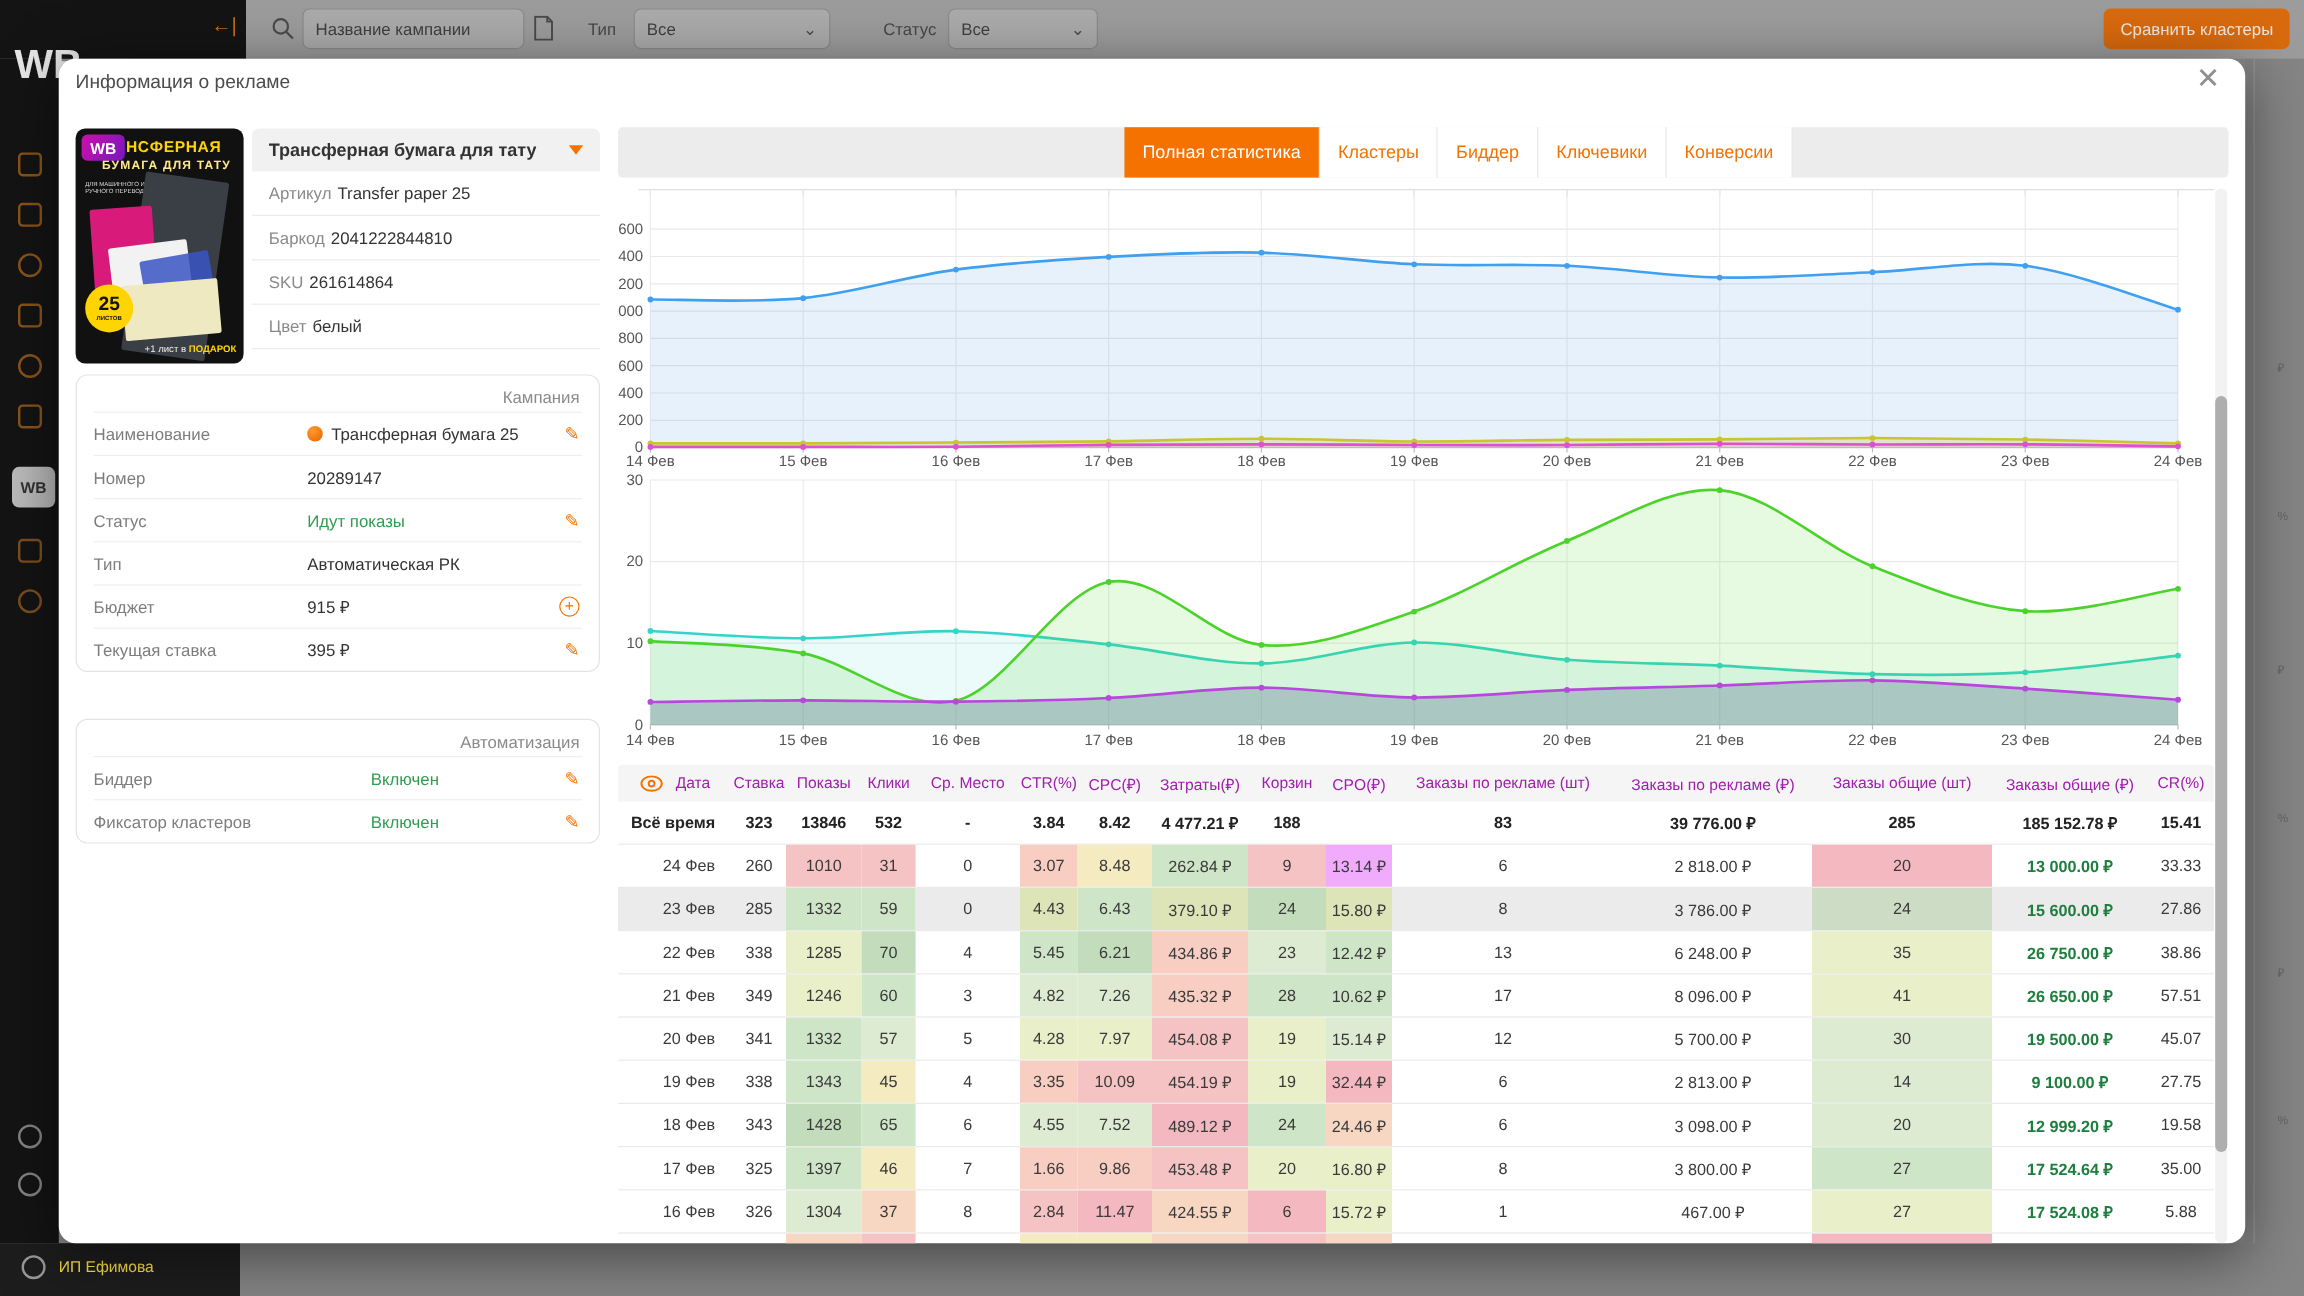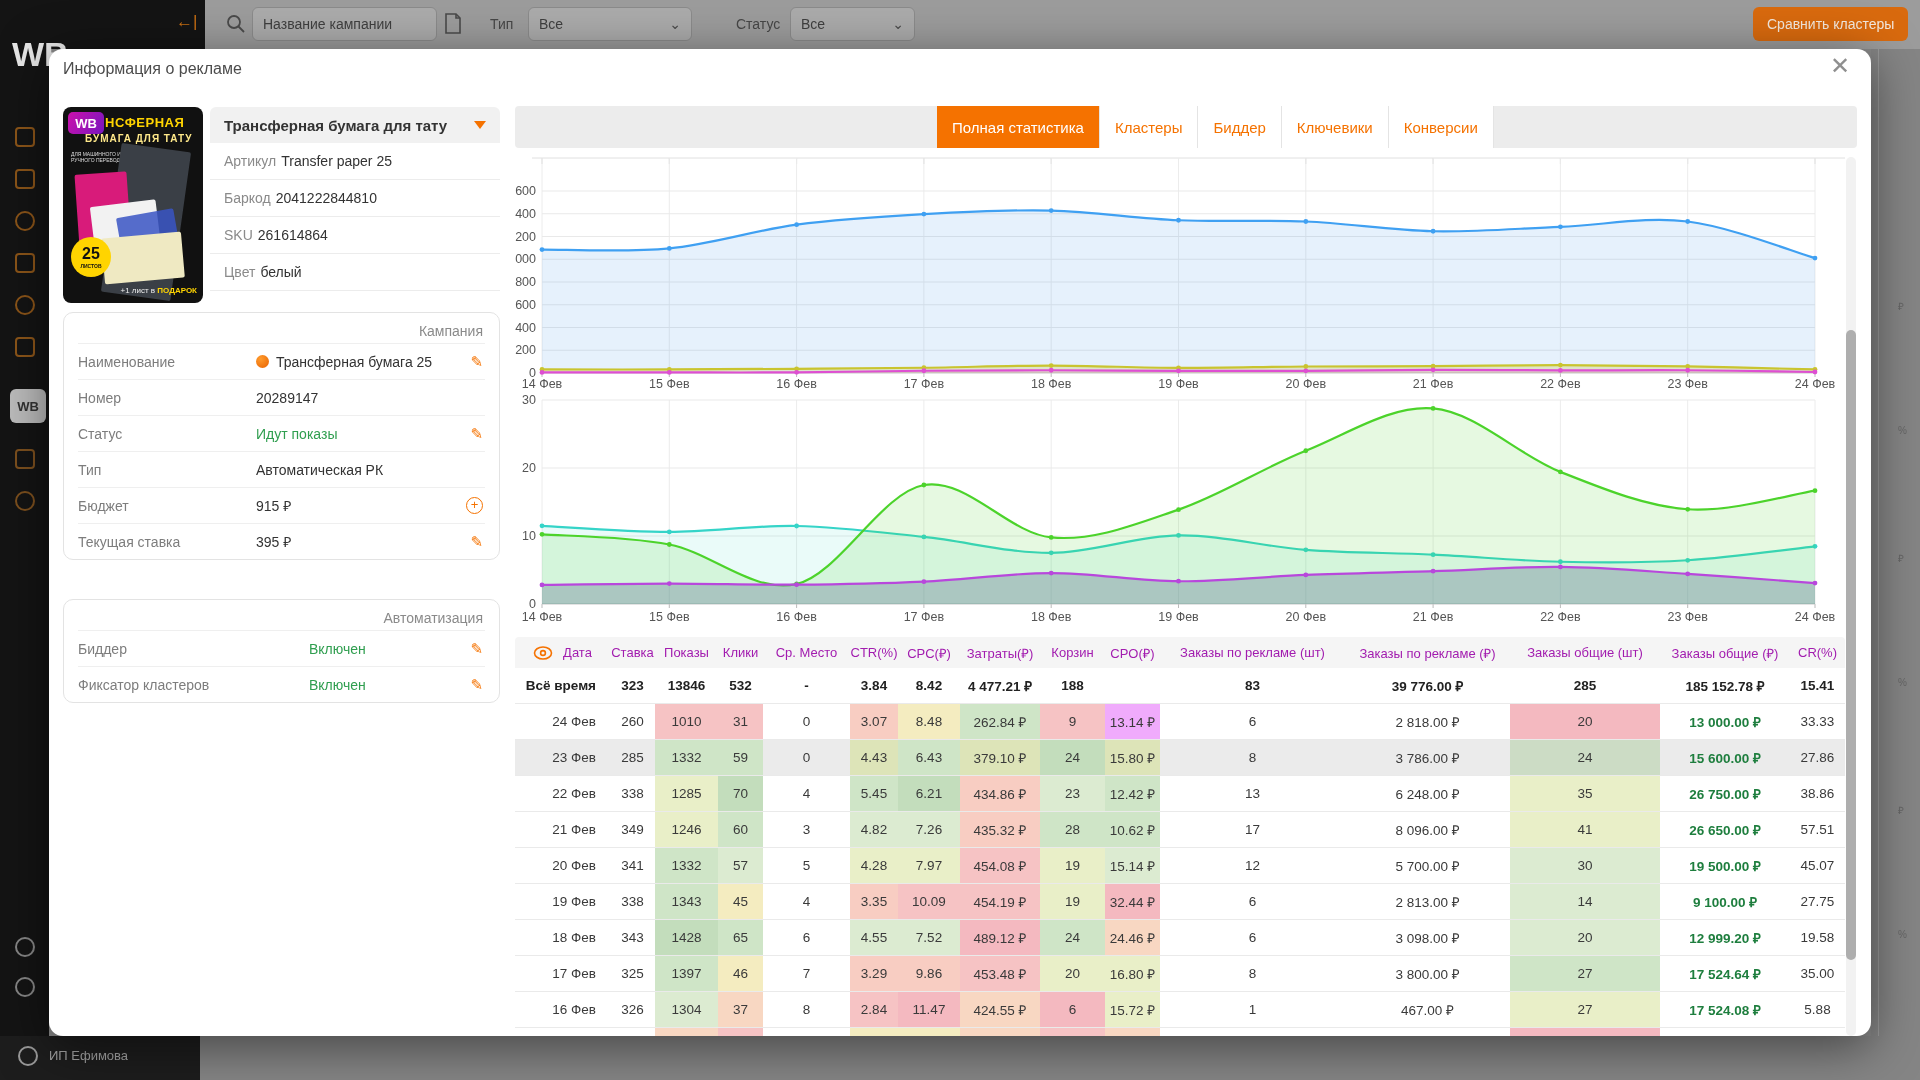--- a/index.html
+++ b/index.html
@@ -107,21 +107,21 @@
     <div class="side-ic" style="top:246px;border-radius:50%"></div>
     <div class="side-ic" style="top:288px"></div>
     <div class="abs" style="left:10px;top:340px;width:36px;height:34px;background:#bcbcbc;border-radius:6px;color:#333;font-weight:bold;font-size:13px;display:flex;align-items:center;justify-content:center">WB</div>
     <div class="side-ic" style="top:400px;border-color:#8f5a20"></div>
     <div class="side-ic" style="top:442px;border-radius:50%;border-color:#8f5a20"></div>
     <div class="side-ic" style="top:888px;border-radius:50%;border-color:#9a9a9a"></div>
     <div class="side-ic" style="top:928px;border-radius:50%;border-color:#9a9a9a"></div>
   </div>
   <div class="abs bottomstrip-dark">
     <div class="abs" style="left:18px;top:10px;width:16px;height:16px;border:2px solid #9a9a9a;border-radius:50%"></div>
-    <div class="abs" style="left:49px;top:12px;color:#a3a3a3;font-size:13px">ИП Ефимова</div>
+    <div class="abs" style="left:49px;top:12px;color:#fde047;font-size:13px">ИП Ефимова</div>
   </div>
   <div class="abs bottomstrip-gray"></div>
   <div class="abs rightstrip">
     <div class="abs" style="left:7px;top:0;width:1px;height:987px;background:#9a9a9a"></div>
     <div class="frag" style="left:27px;top:250px">₽</div>
       <div class="frag" style="left:27px;top:376px">%</div>
     <div class="frag" style="left:27px;top:502px">₽</div>
       <div class="frag" style="left:27px;top:628px">%</div>
     <div class="frag" style="left:27px;top:754px">₽</div>
       <div class="frag" style="left:27px;top:880px">%</div>
@@ -594,21 +594,21 @@
         <div class="tcell" style="width: 150px; background: rgb(220, 235, 209);">20</div>
         <div class="tcell money-green" style="width: 130px;">12 999.20 ₽</div>
         <div class="tcell" style="width: 55px;">19.58</div>
       </div>
       <div class="trow">
         <div class="tcell datec" style="width: 95px;">17 Фев</div>
         <div class="tcell" style="width: 45px;">325</div>
         <div class="tcell" style="width: 63px; background: rgb(207, 229, 199);">1397</div>
         <div class="tcell" style="width: 45px; background: rgb(244, 236, 192);">46</div>
         <div class="tcell" style="width: 87px;">7</div>
-        <div class="tcell" style="width: 48px; background: rgb(248, 205, 194);">3.29</div>
+        <div class="tcell" style="width: 48px; background: rgb(248, 205, 194);">1.66</div>
         <div class="tcell" style="width: 62px; background: rgb(248, 205, 194);">9.86</div>
         <div class="tcell" style="width: 80px; background: rgb(246, 195, 196);">453.48 ₽</div>
         <div class="tcell" style="width: 65px; background: rgb(233, 239, 200);">20</div>
         <div class="tcell" style="width: 55px; background: rgb(233, 239, 200);">16.80 ₽</div>
         <div class="tcell" style="width: 185px;">8</div>
         <div class="tcell" style="width: 165px;">3 800.00 ₽</div>
         <div class="tcell" style="width: 150px; background: rgb(207, 229, 199);">27</div>
         <div class="tcell money-green" style="width: 130px;">17 524.64 ₽</div>
         <div class="tcell" style="width: 55px;">35.00</div>
       </div>

